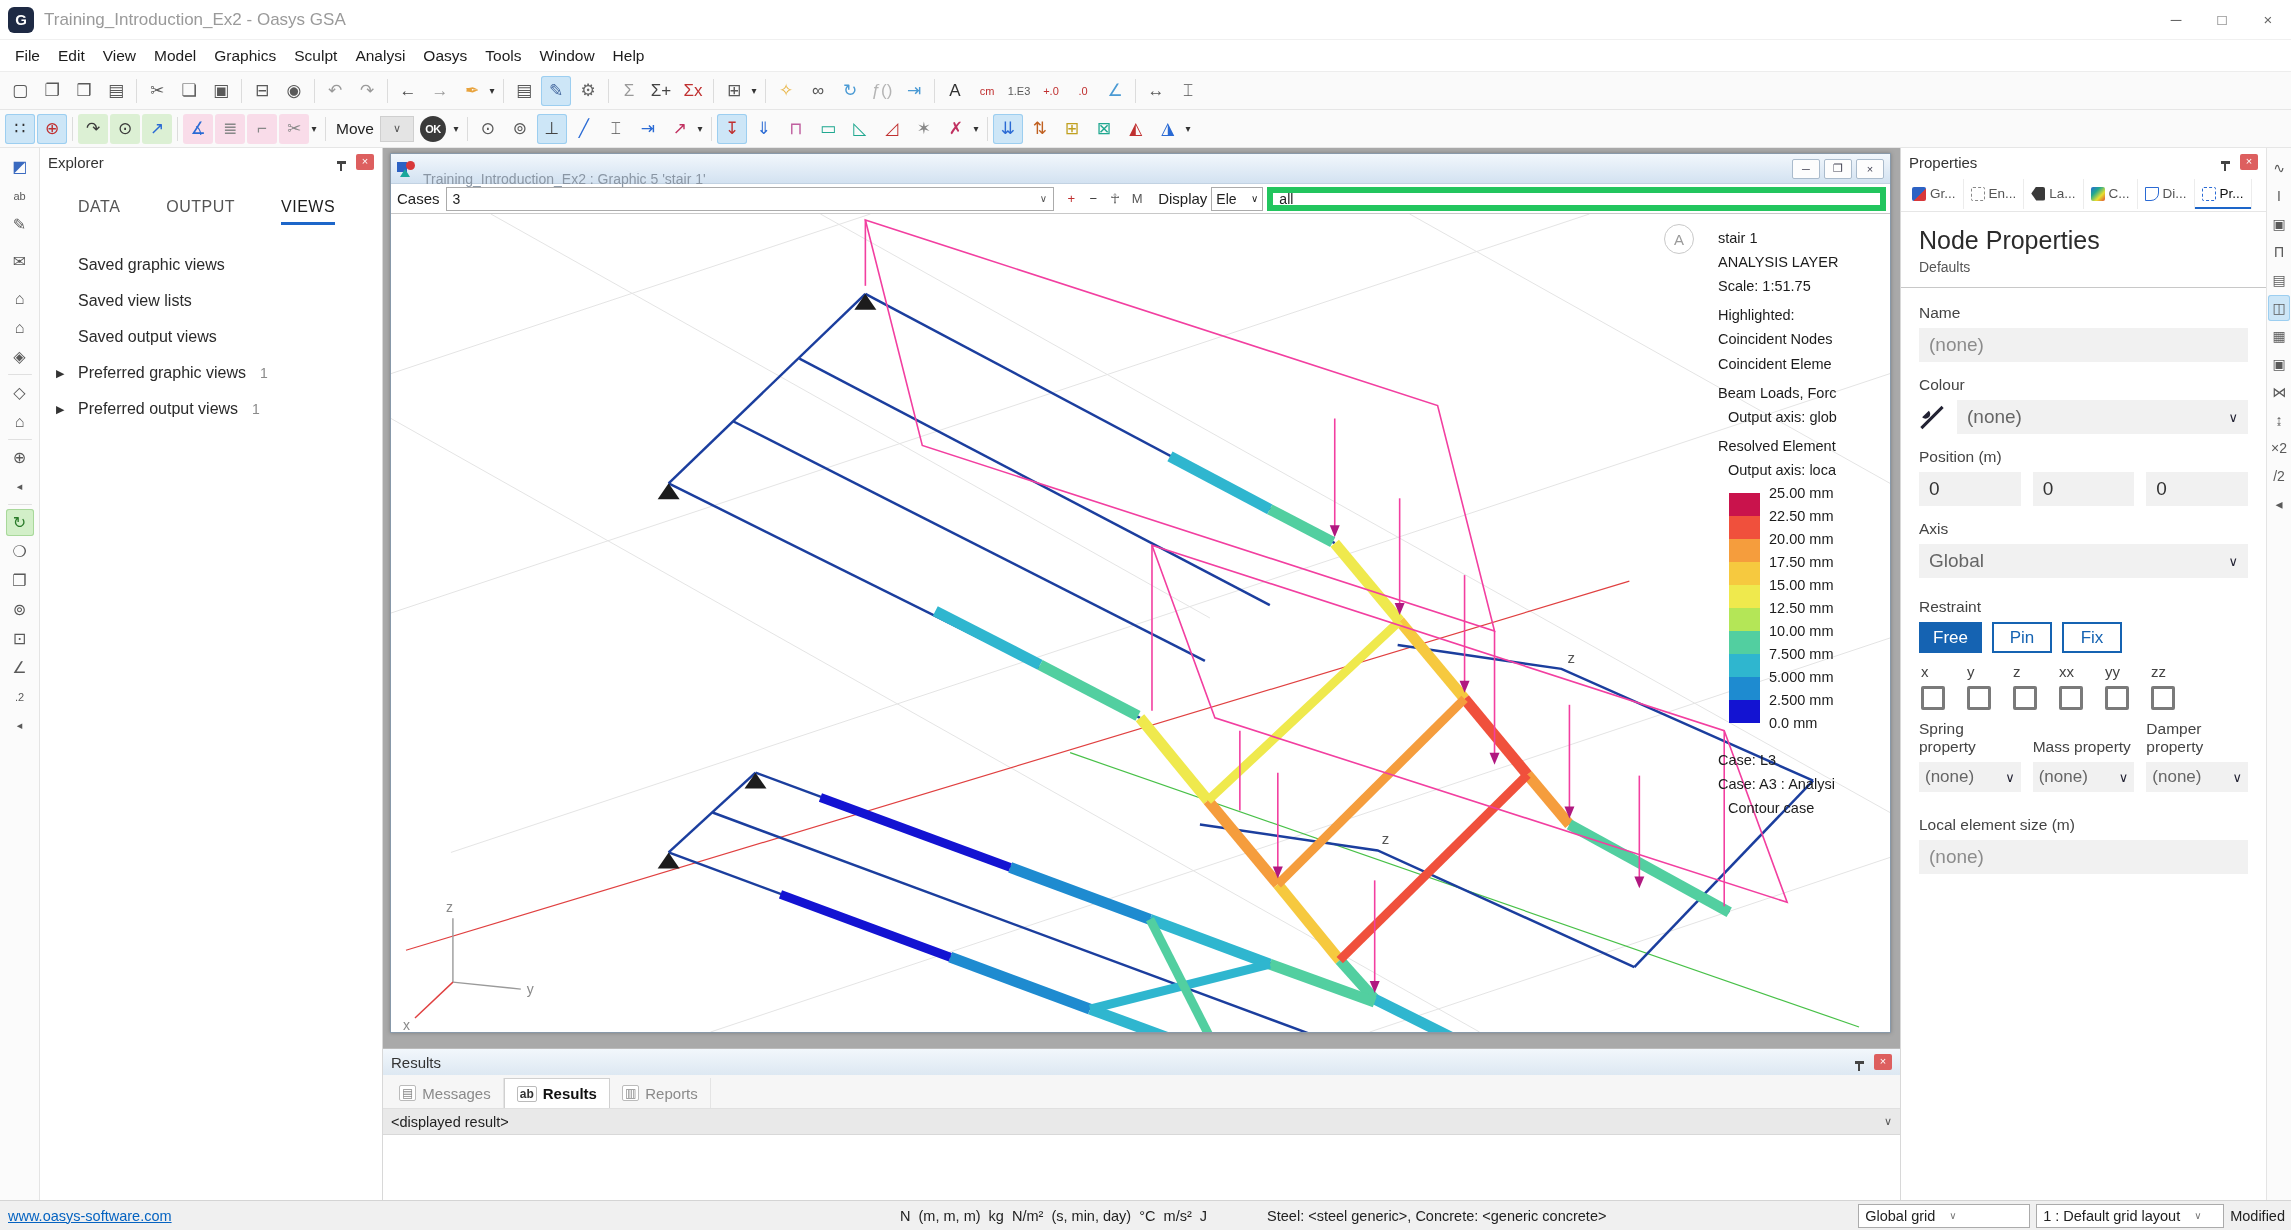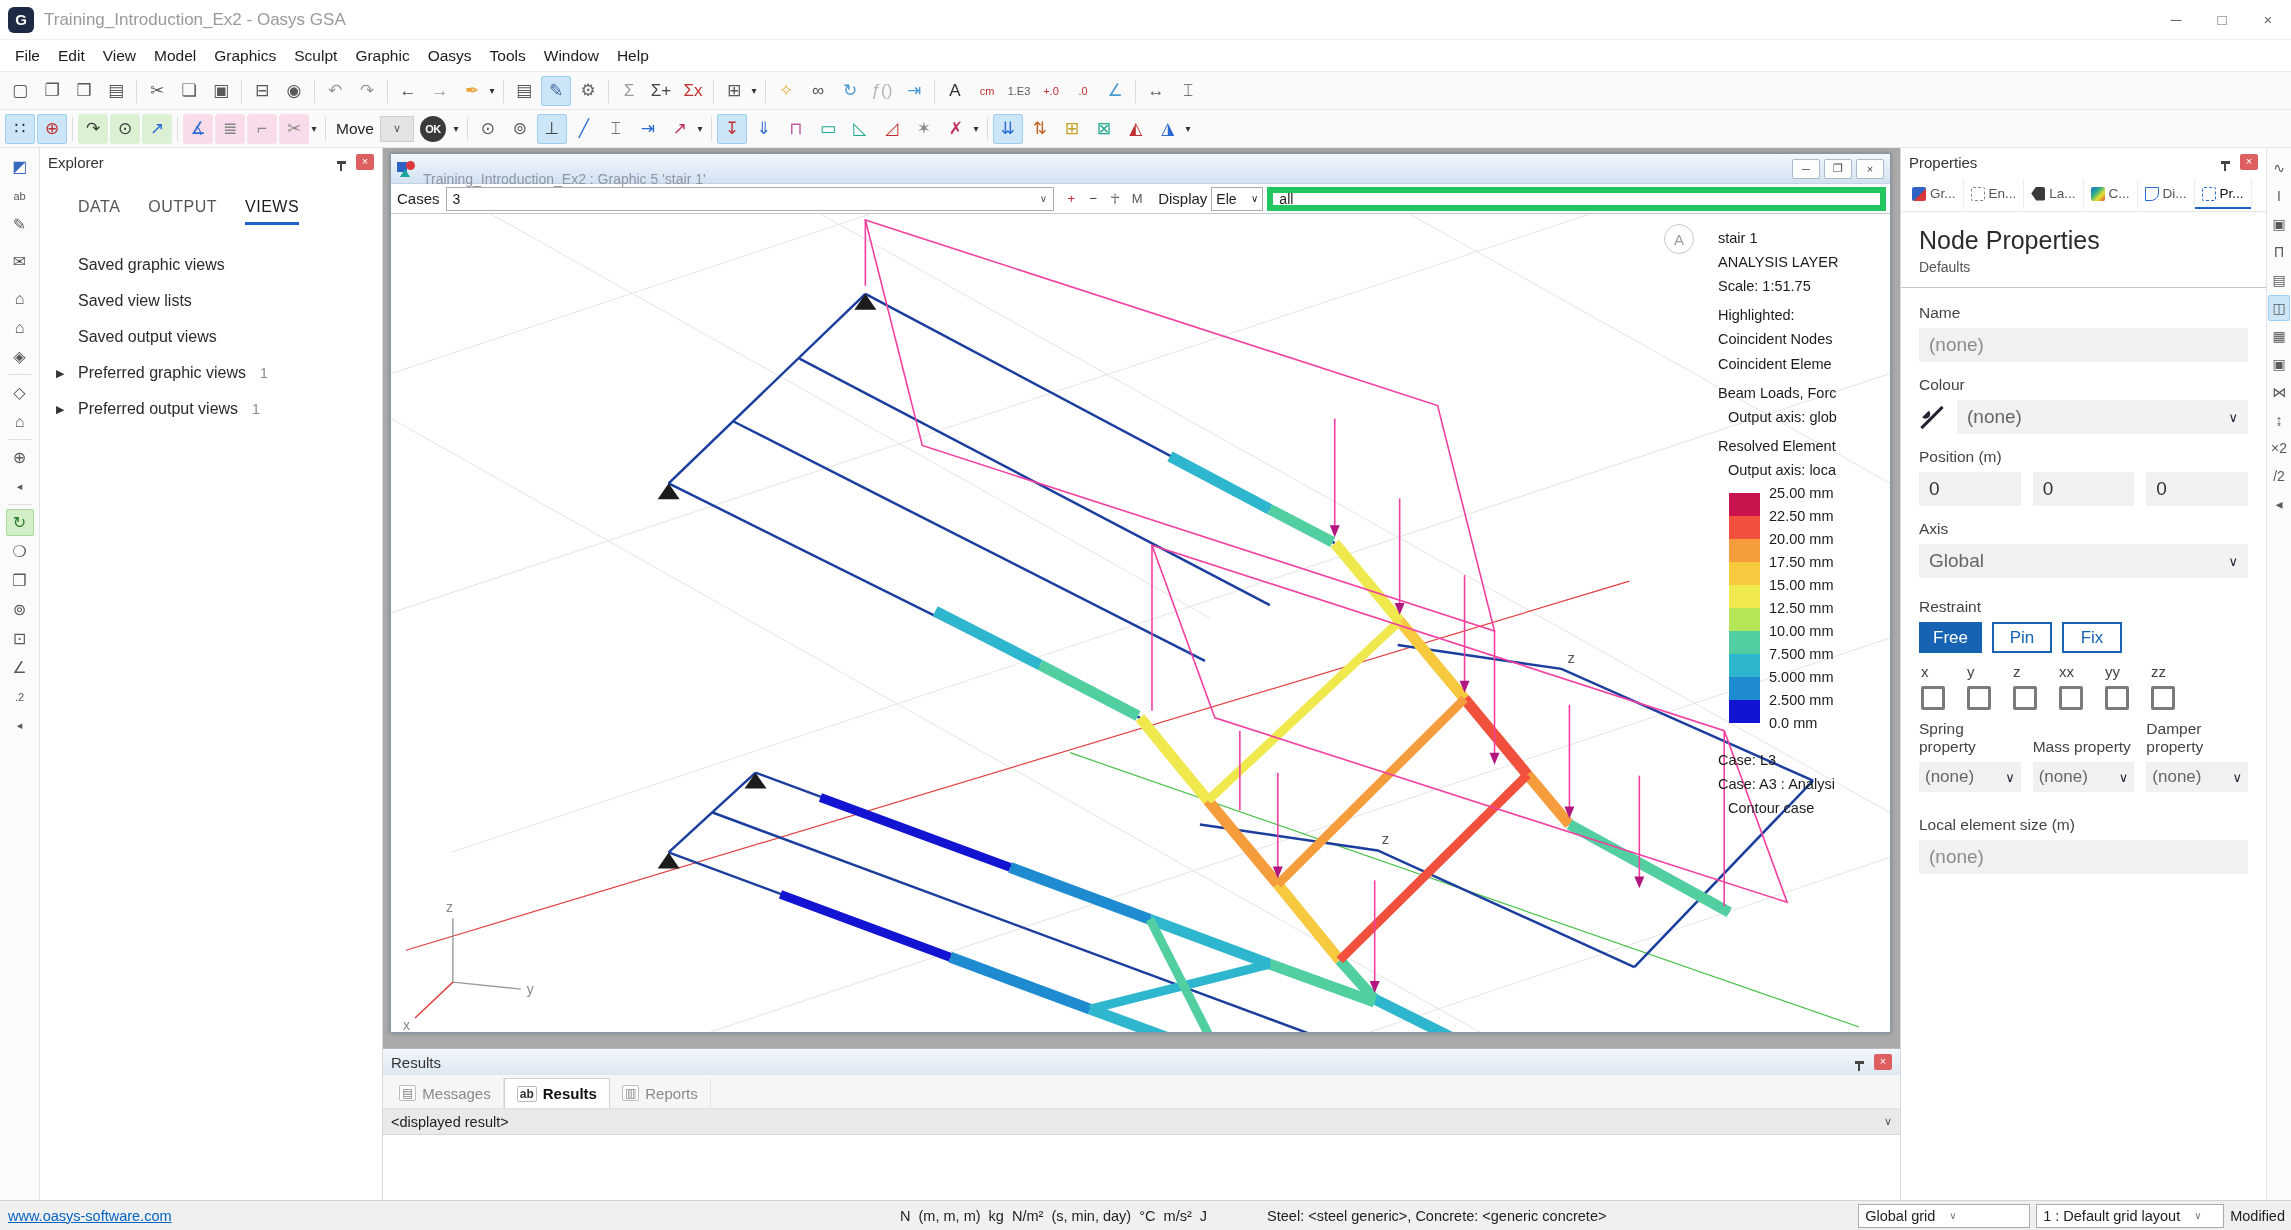--- a/index.html
+++ b/index.html
@@ -47,21 +47,21 @@
 
   
   .ptitle{height:28px;display:flex;align-items:center;padding:0 8px;font-size:15px;color:#333;background:#fff;}
   .ptitle .spacer{flex:1;}
   .pin{width:9px;height:3px;background:#444;position:relative;display:inline-block;margin-right:10px;}
   .pin::after{content:"";position:absolute;left:3px;top:3px;width:2px;height:7px;background:#444;}
   .xbtn{width:18px;height:16px;background:#DD5F5F;color:#fff;font-size:11px;line-height:15px;text-align:center;border-radius:2px;}
 
   
   .explorer{position:absolute;left:40px;top:0;bottom:0;width:343px;background:#fff;border-right:1px solid #D8D8D8;}
-  .exp-tabs{display:flex;gap:28px;padding:22px 0 8px 38px;}
+  .exp-tabs{display:flex;gap:46px;padding:22px 0 8px 38px;}
   .exp-tab{font-size:16px;color:#555;letter-spacing:.5px;padding-bottom:6px;}
   .exp-tab.active{color:#1c1c1c;border-bottom:3px solid #1D66C9;}
   .exp-items{padding-top:14px;}
   .exp-item{display:flex;align-items:center;height:36px;padding-left:38px;font-size:16px;color:#2b2b2b;position:relative;}
   .exp-arrow{position:absolute;left:16px;font-size:11px;color:#333;}
   .exp-count{margin-left:14px;color:#8a8a8a;font-size:14px;}
 
   
   .center{position:absolute;left:383px;right:391px;top:0;bottom:0;background:#A9A9A9;}
   .childwin{position:absolute;left:7px;top:5px;right:9px;height:880px;background:#fff;border:1px solid #8899AA;box-shadow:0 0 4px rgba(0,0,0,.25);}
@@ -174,21 +174,21 @@
     </div>
   </div>
 
   <div class="menubar">
     <div class="menu-item">File</div>
       <div class="menu-item">Edit</div>
       <div class="menu-item">View</div>
       <div class="menu-item">Model</div>
       <div class="menu-item">Graphics</div>
       <div class="menu-item">Sculpt</div>
-      <div class="menu-item">Graphic</div>
+      <div class="menu-item">Analysi</div>
       <div class="menu-item">Oasys</div>
       <div class="menu-item">Tools</div>
       <div class="menu-item">Window</div>
       <div class="menu-item">Help</div>
   </div>
 
   <div class="tbar tb1">
     <div class="tbi">▢</div>
       <div class="tbi">❐</div>
       <div class="tbi">❒</div>

